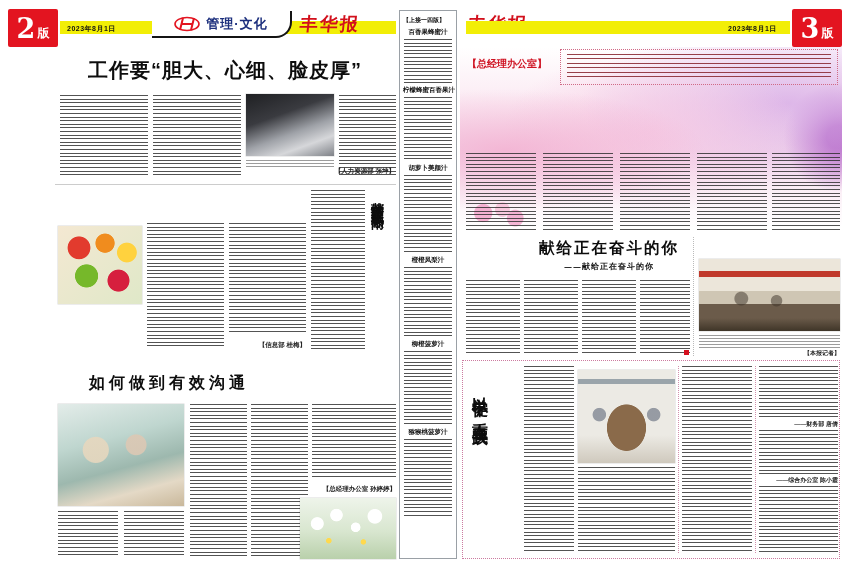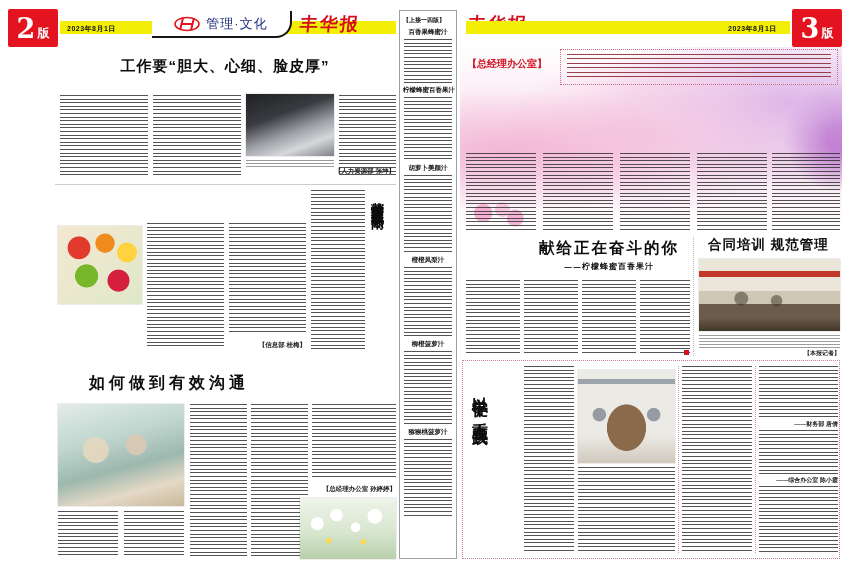--- a/index.html
+++ b/index.html
@@ -11,21 +11,21 @@
   .tx{background-image:repeating-linear-gradient(180deg,rgba(45,45,45,.82) 0,rgba(45,45,45,.82) 1px,transparent 1px,transparent 3.6px)}
   .tx-lt{background-image:repeating-linear-gradient(180deg,rgba(90,90,90,.6) 0,rgba(90,90,90,.6) 1px,transparent 1px,transparent 3px)}
   .tx-red{background-image:repeating-linear-gradient(180deg,rgba(140,45,55,.9) 0,rgba(140,45,55,.9) 1px,transparent 1px,transparent 4.4px)}
   .pagebox{width:50px;height:38px;background:#e31420;color:#fff;display:flex;align-items:center;justify-content:center;border-radius:2px}
   .pn{font-size:27px;font-weight:900;font-family:"DejaVu Serif",serif;line-height:1}
   .pw{font-size:12px;font-weight:700;margin:10px 0 0 2px}
   .ybar{height:13px;background:#f2ee06}
   .date{font-size:7px;font-weight:700;letter-spacing:.5px;color:#111}
   .tab{background:#fff;border:2px solid #141414;border-top:none;border-left:none;border-radius:0 0 16px 0;
        display:flex;align-items:center;justify-content:center;gap:6px;padding:0 8px}
-  .sect{font-size:13px;font-weight:400;color:#1c2f7d;letter-spacing:1px}
+  .sect{font-size:13px;font-weight:700;color:#1c2f7d;letter-spacing:1px}
   .masthead{font-family:"DejaVu Serif",serif;font-size:18px;font-weight:900;color:#d2101c;
             transform:skewX(-6deg);letter-spacing:2px;white-space:nowrap}
   .h1{font-weight:900;color:#0d0d0d;text-align:center;white-space:nowrap}
   .hserif{font-family:"DejaVu Serif",serif}
   .byline{font-size:6.5px;font-weight:700;text-align:right;color:#222;white-space:nowrap}
   .vhead{writing-mode:vertical-rl;text-orientation:upright;font-weight:900;color:#0d0d0d;line-height:1}
   .rule{background:#ccc}
   .strip{border:1px solid #9aa0a6;padding:5px 3px;background:#fff}
   .s-note{font-weight:700;font-size:6px;color:#111}
   .s-head{font-weight:700;font-size:6.5px;text-align:center;margin:3px 0 2px;color:#111;white-space:nowrap}
@@ -92,21 +92,21 @@
   <span class="abs date" style="left:67px;top:24px">2023年8月1日</span>
   <div class="abs tab" style="left:152px;top:11px;width:140px;height:27px">
     <svg width="26" height="16" viewBox="0 0 26 16">
       <ellipse cx="13" cy="8" rx="12" ry="6.5" fill="none" stroke="#e31420" stroke-width="1.6"></ellipse>
       <path d="M9 2 L6 14 M20 2 L17 14 M7 8 h12" stroke="#e31420" stroke-width="2" fill="none"></path>
     </svg>
     <span class="sect">管理·文化</span>
   </div>
   <div class="abs masthead" style="left:300px;top:12px">丰华报</div>
 
-  <div class="abs h1" style="left:52px;top:57px;width:346px;font-size:15px;letter-spacing:1px">工作要“胆大、心细、脸皮厚”</div>
+  <div class="abs h1" style="left:52px;top:57px;width:346px;font-size:20px;letter-spacing:1px">工作要“胆大、心细、脸皮厚”</div>
   <div class="abs tx" style="left:60px;top:95px;width:88px;height:82px"></div>
   <div class="abs tx" style="left:153px;top:95px;width:88px;height:82px"></div>
   <div class="abs photo ph-keyboard" style="left:246px;top:94px;width:88px;height:62px"></div>
   <div class="abs tx-lt" style="left:246px;top:160px;width:88px;height:7px"></div>
   <div class="abs tx" style="left:339px;top:95px;width:57px;height:82px"></div>
   <div class="abs byline" style="left:282px;top:167px;width:113px">【人力资源部 张坤】</div>
   <div class="abs rule" style="left:55px;top:184px;width:341px;height:1px"></div>
 
   <div class="abs photo ph-fruits" style="left:58px;top:226px;width:84px;height:78px"></div>
   <div class="abs tx" style="left:147px;top:223px;width:77px;height:124px"></div>
@@ -158,29 +158,28 @@
     <div class="tx-red" style="height:26px"></div>
   </div>
 
   <div class="abs tx" style="left:466px;top:153px;width:70px;height:78px"></div>
   <div class="abs tx" style="left:543px;top:153px;width:70px;height:78px"></div>
   <div class="abs tx" style="left:620px;top:153px;width:70px;height:78px"></div>
   <div class="abs tx" style="left:697px;top:153px;width:70px;height:78px"></div>
   <div class="abs tx" style="left:772px;top:153px;width:68px;height:78px"></div>
 
   <div class="abs h1" style="left:500px;top:238px;width:218px;font-size:15.5px;letter-spacing:2px">献给正在奋斗的你</div>
-  <div class="abs h1 hserif" style="left:500px;top:261px;width:218px;font-size:8px;letter-spacing:1px">——柠檬蜂蜜百香果汁</div>
+  <div class="abs h1 hserif" style="left:500px;top:261px;width:218px;font-size:8px;letter-spacing:1px">——献给正在奋斗的你</div>
   <div class="abs tx" style="left:466px;top:280px;width:54px;height:76px"></div>
   <div class="abs tx" style="left:524px;top:280px;width:54px;height:76px"></div>
   <div class="abs tx" style="left:582px;top:280px;width:54px;height:76px"></div>
   <div class="abs tx" style="left:640px;top:280px;width:50px;height:76px"></div>
   <div class="abs sq" style="left:684px;top:350px"></div>
   <div class="abs vdot-gray" style="left:693px;top:237px;width:0;height:119px"></div>
 
-  <div class="abs h1" style="left:697px;top:236px;width:143px;font-size:13.5px;letter-spacing:1px">合同培训 规范管理</div>
   <div class="abs photo ph-class" style="left:699px;top:259px;width:141px;height:72px"></div>
   <div class="abs tx-lt" style="left:699px;top:335px;width:141px;height:13px"></div>
   <div class="abs byline" style="left:699px;top:349px;width:141px;font-size:6px">【本报记者】</div>
 
   <div class="abs bigbox" style="left:462px;top:360px;width:378px;height:199px"></div>
   <div class="abs vhead" style="left:472px;top:384px;height:168px;font-size:16px;letter-spacing:2px">以学促干　重在实践</div>
   <div class="abs tx" style="left:524px;top:366px;width:50px;height:186px"></div>
   <div class="abs photo ph-round" style="left:578px;top:370px;width:97px;height:93px"></div>
   <div class="abs tx" style="left:578px;top:467px;width:97px;height:85px"></div>
   <div class="abs vdot" style="left:678px;top:366px;width:0;height:187px"></div>

